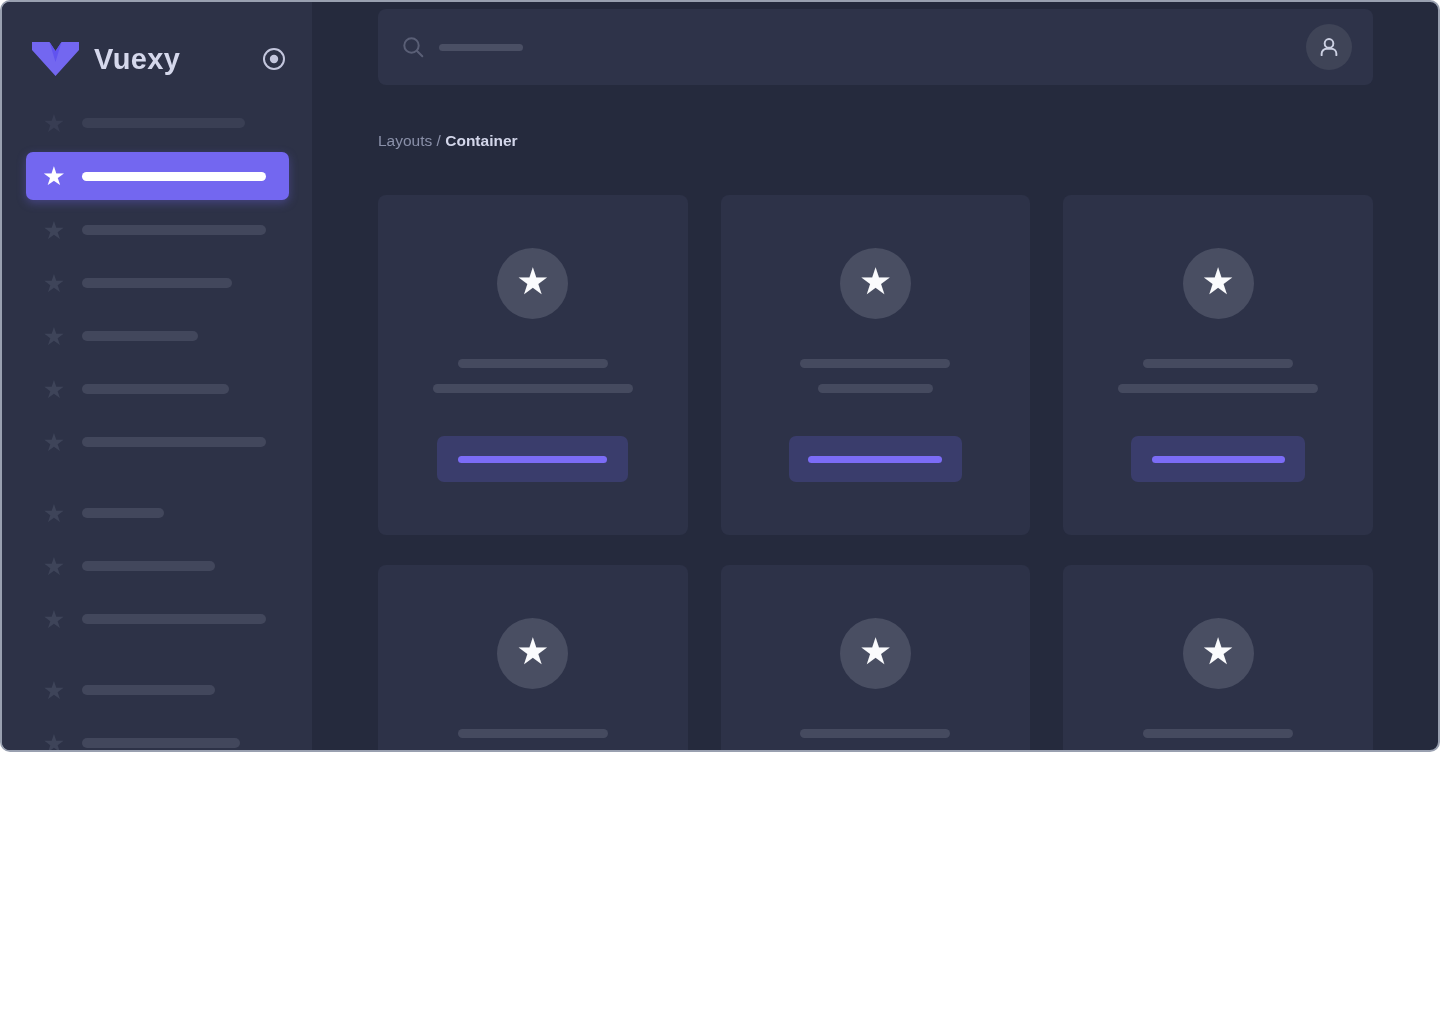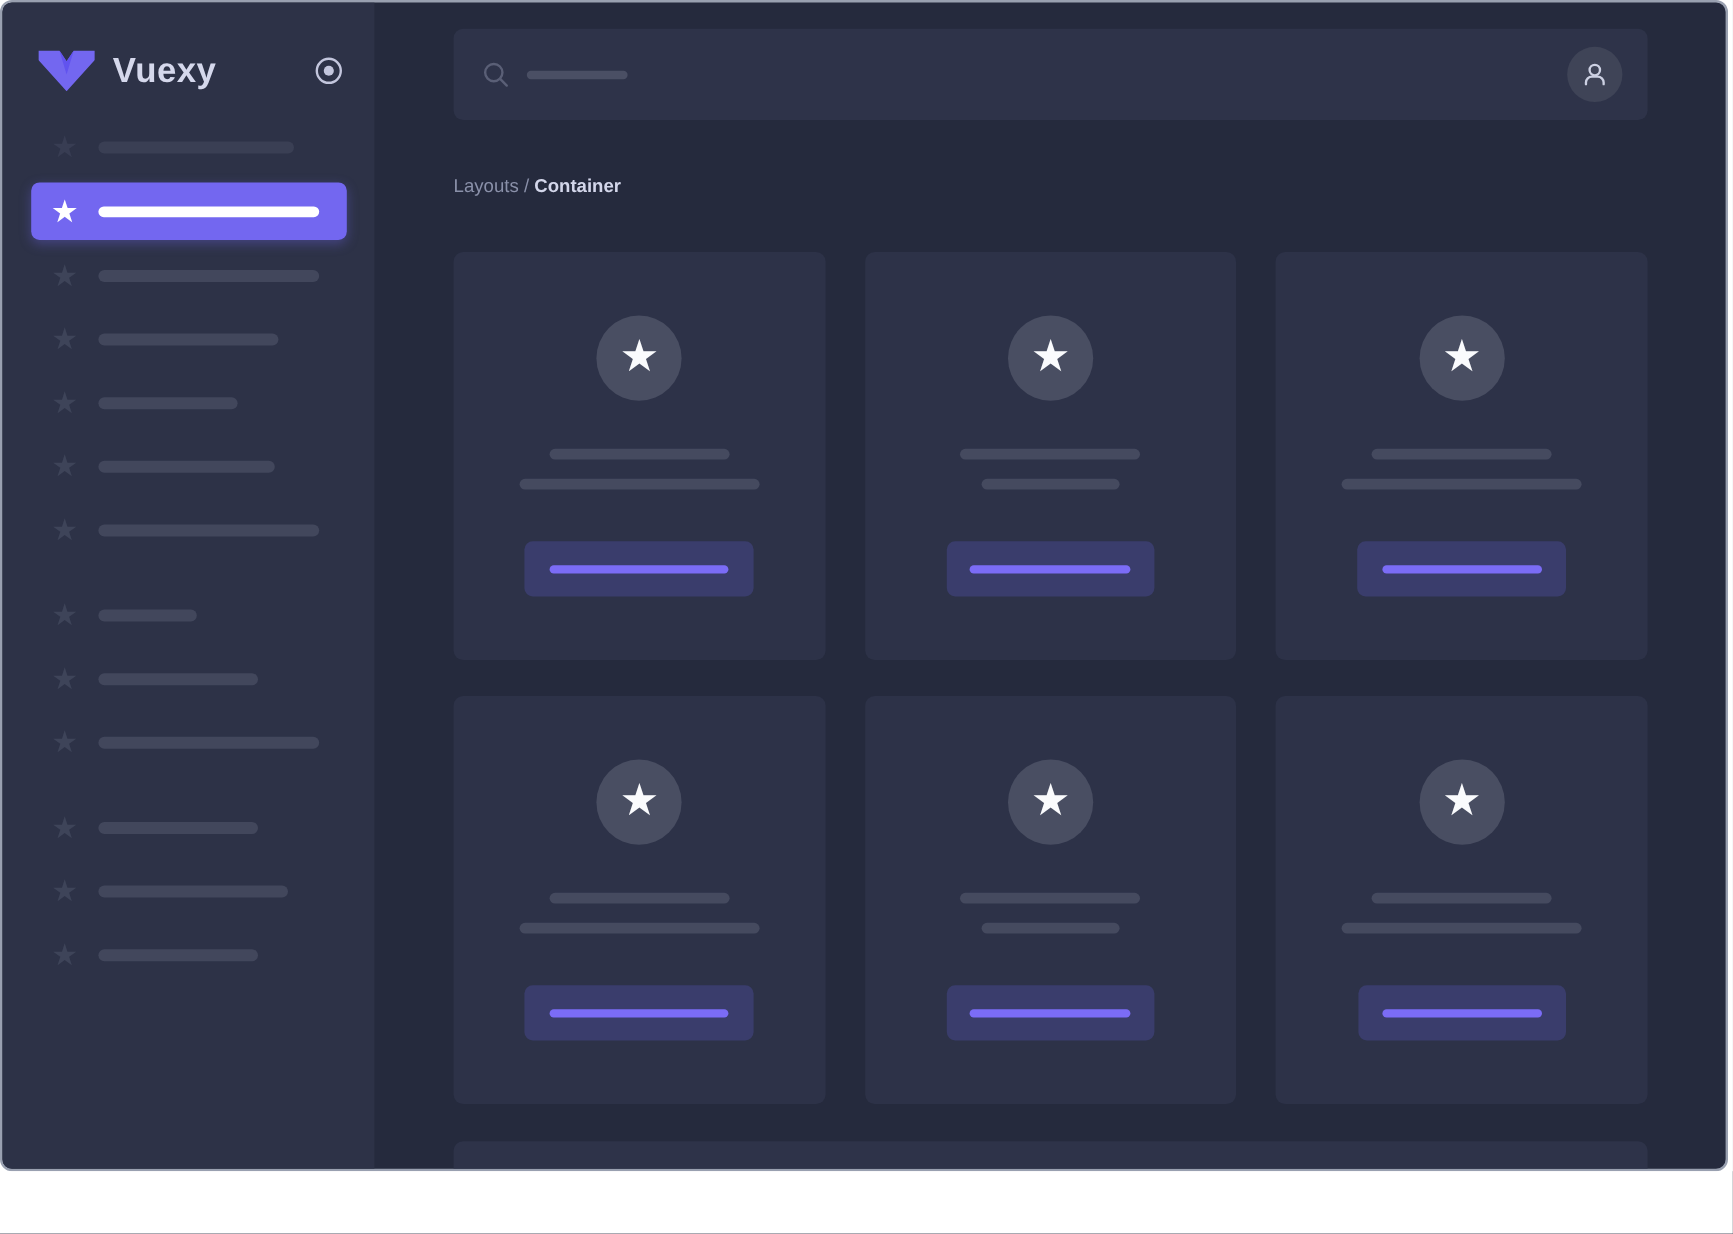--- a/index.html
+++ b/index.html
@@ -1,18 +1,18 @@
 <!DOCTYPE html>
 <html><head>
 <meta charset="utf-8">
 <style>
   html,body{margin:0;padding:0;background:#ffffff;font-family:"Liberation Sans",sans-serif;}
   *{box-sizing:border-box;}
   .frame{
-    width:1440px;height:976px;border:2px solid #99a0b0;border-radius:10px;
+    width:1440px;height:752px;border:2px solid #99a0b0;border-radius:10px;
     overflow:hidden;display:flex;background:#252a3d;
   }
   
   .sidebar{flex:0 0 310px;width:310px;background:#2d3247;height:100%;overflow:hidden;}
   .logo-row{display:flex;align-items:center;padding:40px 26px 0 30px;height:74px;}
   .logo-mark{width:47px;height:34px;flex:0 0 47px;display:block;}
   .logo-text{margin-left:15px;font-size:29px;font-weight:700;color:#d5d8ec;letter-spacing:.4px;line-height:1;}
   .pin-toggle{margin-left:auto;width:24px;height:24px;cursor:pointer;}
   .menu{display:block;}
   .nav-item{display:flex;align-items:center;height:24px;margin:0 23px 29px 40px;}
@@ -21,21 +21,21 @@
   .nav-item.dim{margin-top:35px;margin-bottom:17px;}
   .nav-item.dim .star{color:#383d53;}
   .nav-item.dim .bar{background:#3a3f54;}
   .nav-item-active{display:flex;align-items:center;height:48px;margin:0 23px 0 24px;border-radius:7px;
     background:#7367f0;padding-left:16px;box-shadow:0 3px 10px rgba(115,103,240,.35);cursor:pointer;}
   .nav-item-active .star{flex:0 0 24px;width:24px;font-size:26px;line-height:24px;color:#ffffff;text-align:center;}
   .nav-item-active .bar{height:9px;border-radius:4.5px;background:#ffffff;margin-left:16px;}
   .section-bar{height:6px;border-radius:3px;background:#3a3f53;margin:27px 0 25px 33px;}
   .section-bar.first{margin-top:49px;}
   
-  .main{flex:1;padding:22px 65px 0 66px;overflow:hidden;}
+  .main{flex:1;padding:7px 65px 0 66px;overflow:hidden;}
   .searchbar{height:76px;background:#2e3349;border-radius:8px;display:flex;align-items:center;
     padding:0 21px 0 24px;cursor:text;}
   .search-placeholder{height:7px;border-radius:3.5px;background:#4a4f64;margin-left:15px;}
   .avatar{margin-left:auto;width:46px;height:46px;border-radius:50%;background:#3f4457;
     display:flex;align-items:center;justify-content:center;cursor:pointer;}
   .breadcrumb{margin-top:48px;font-size:15.5px;line-height:16px;color:#8a90a9;}
   .breadcrumb .current{color:#d3d6ea;font-weight:700;}
   .breadcrumb .crumb-link{cursor:pointer;}
   .grid{margin-top:46px;display:grid;grid-template-columns:repeat(3,1fr);column-gap:33px;row-gap:30px;}
   .card{height:340px;background:#2d3248;border-radius:8px;display:flex;flex-direction:column;align-items:center;}

